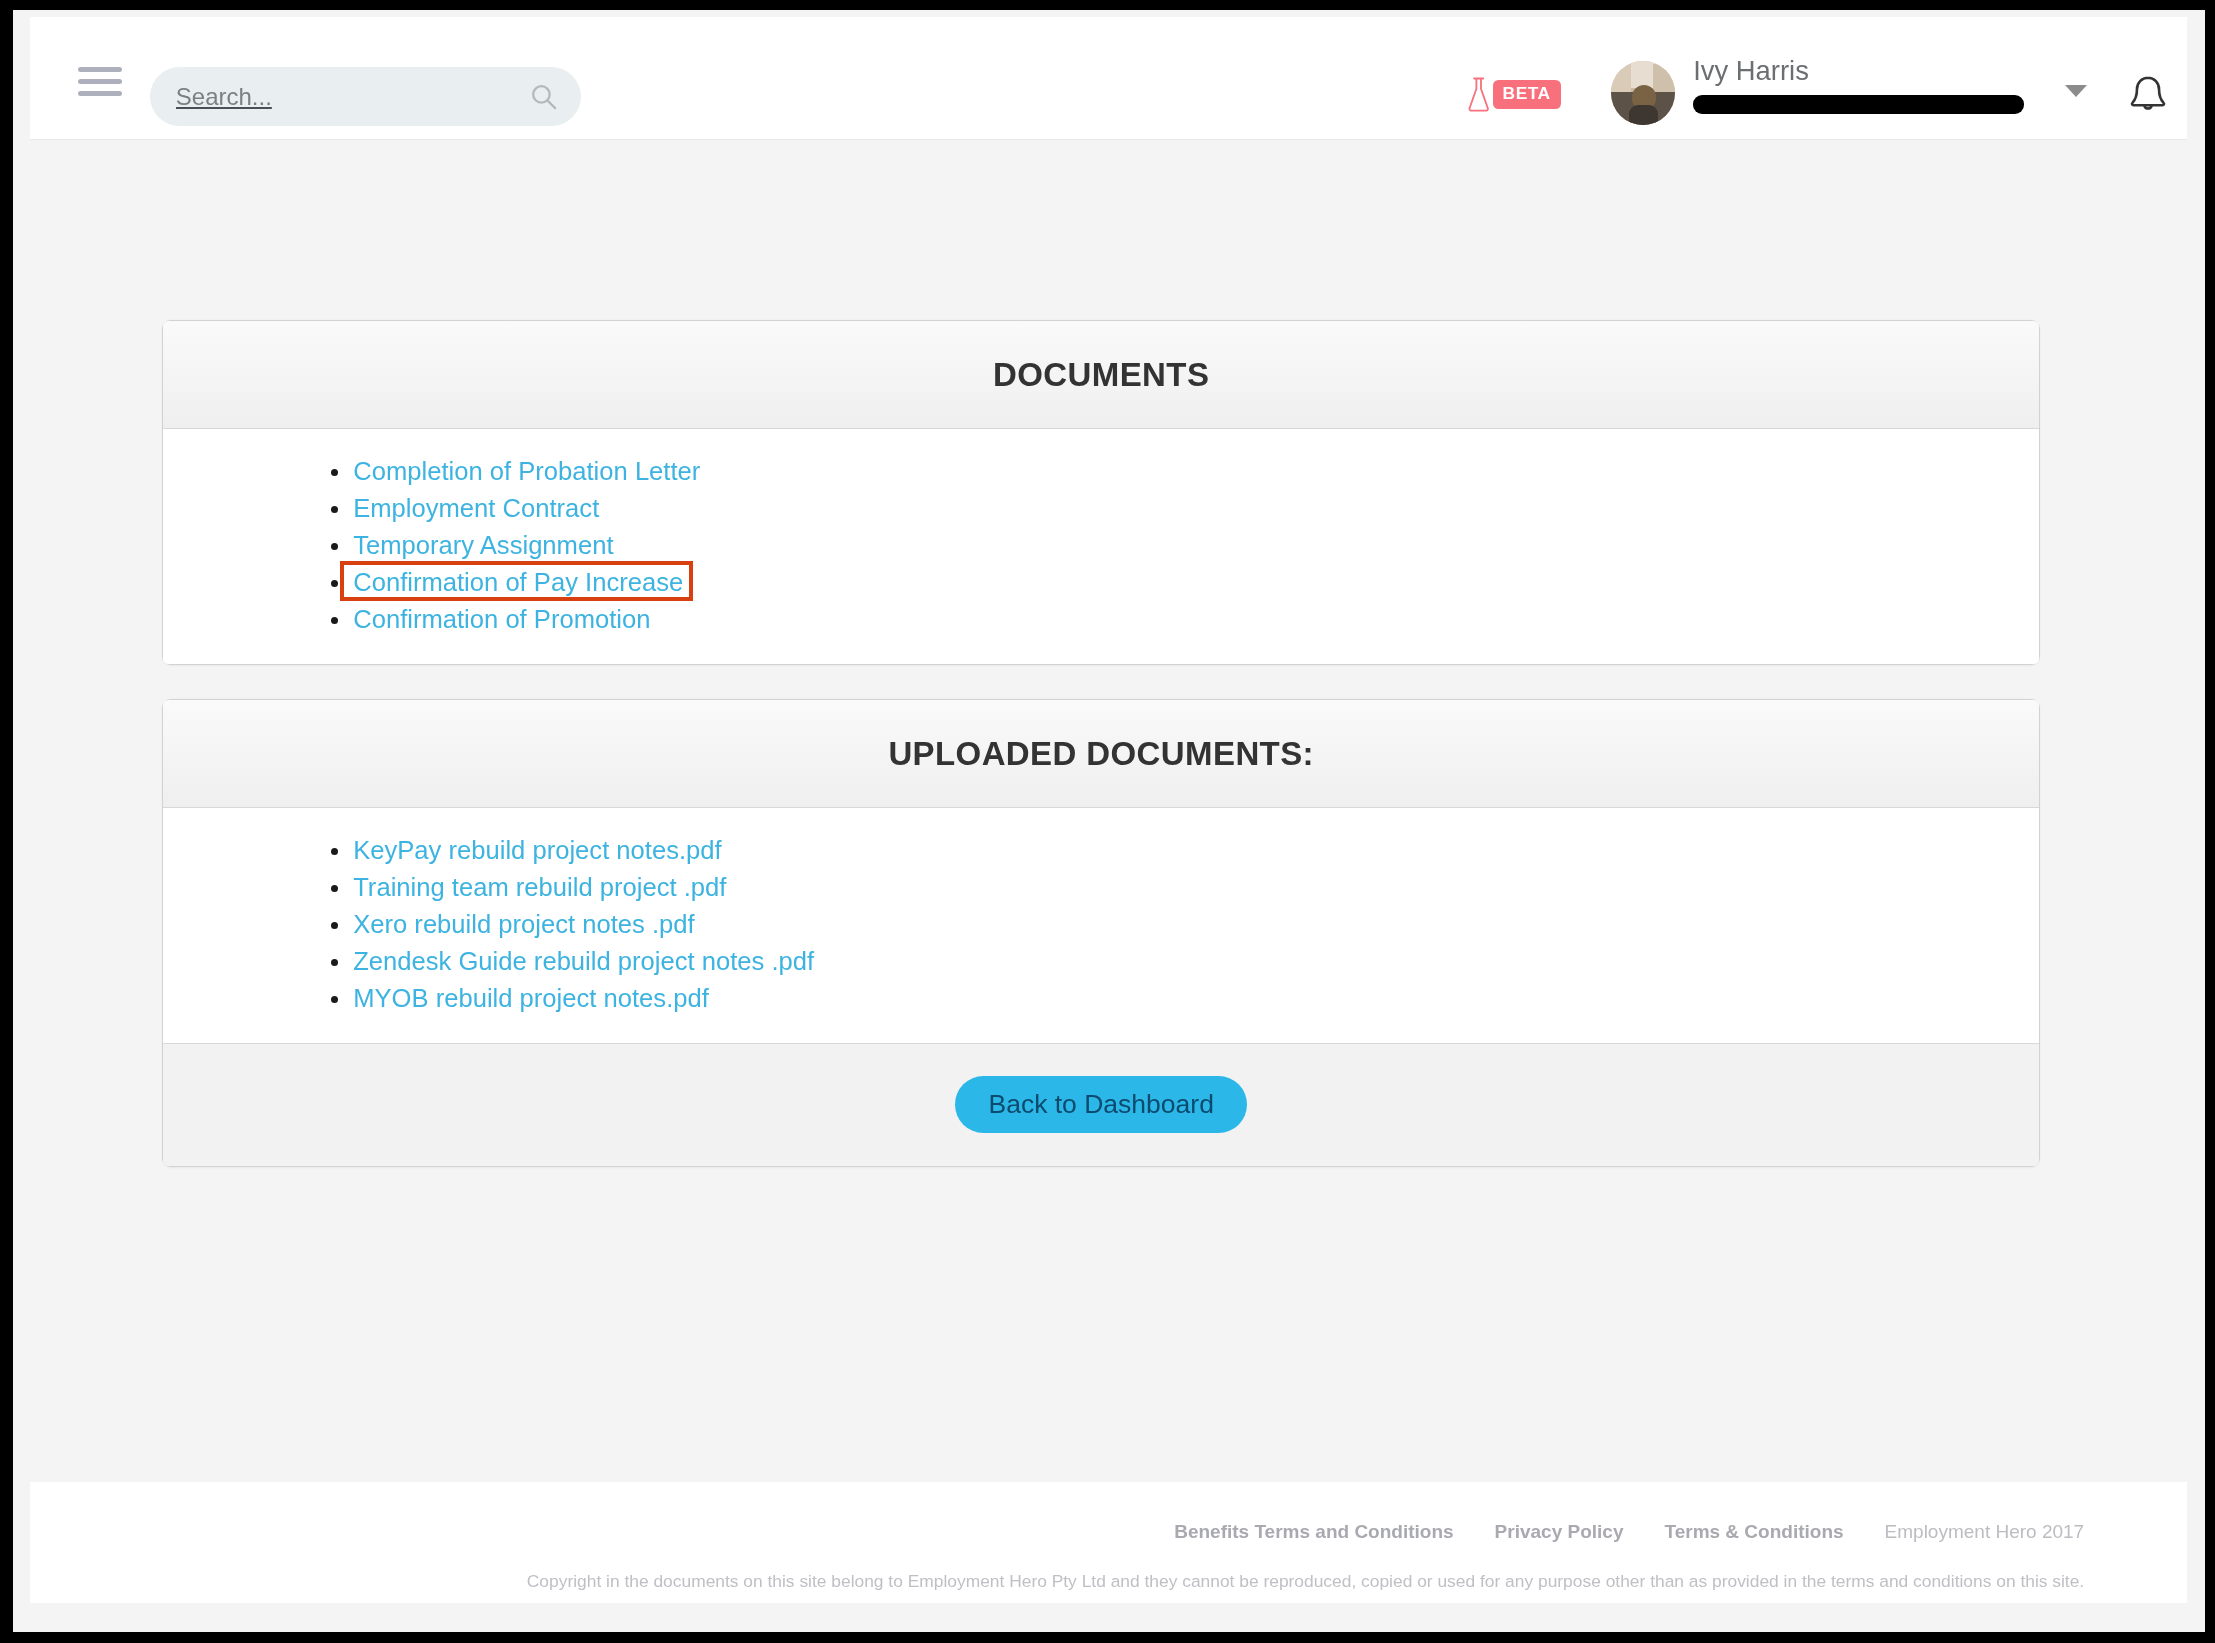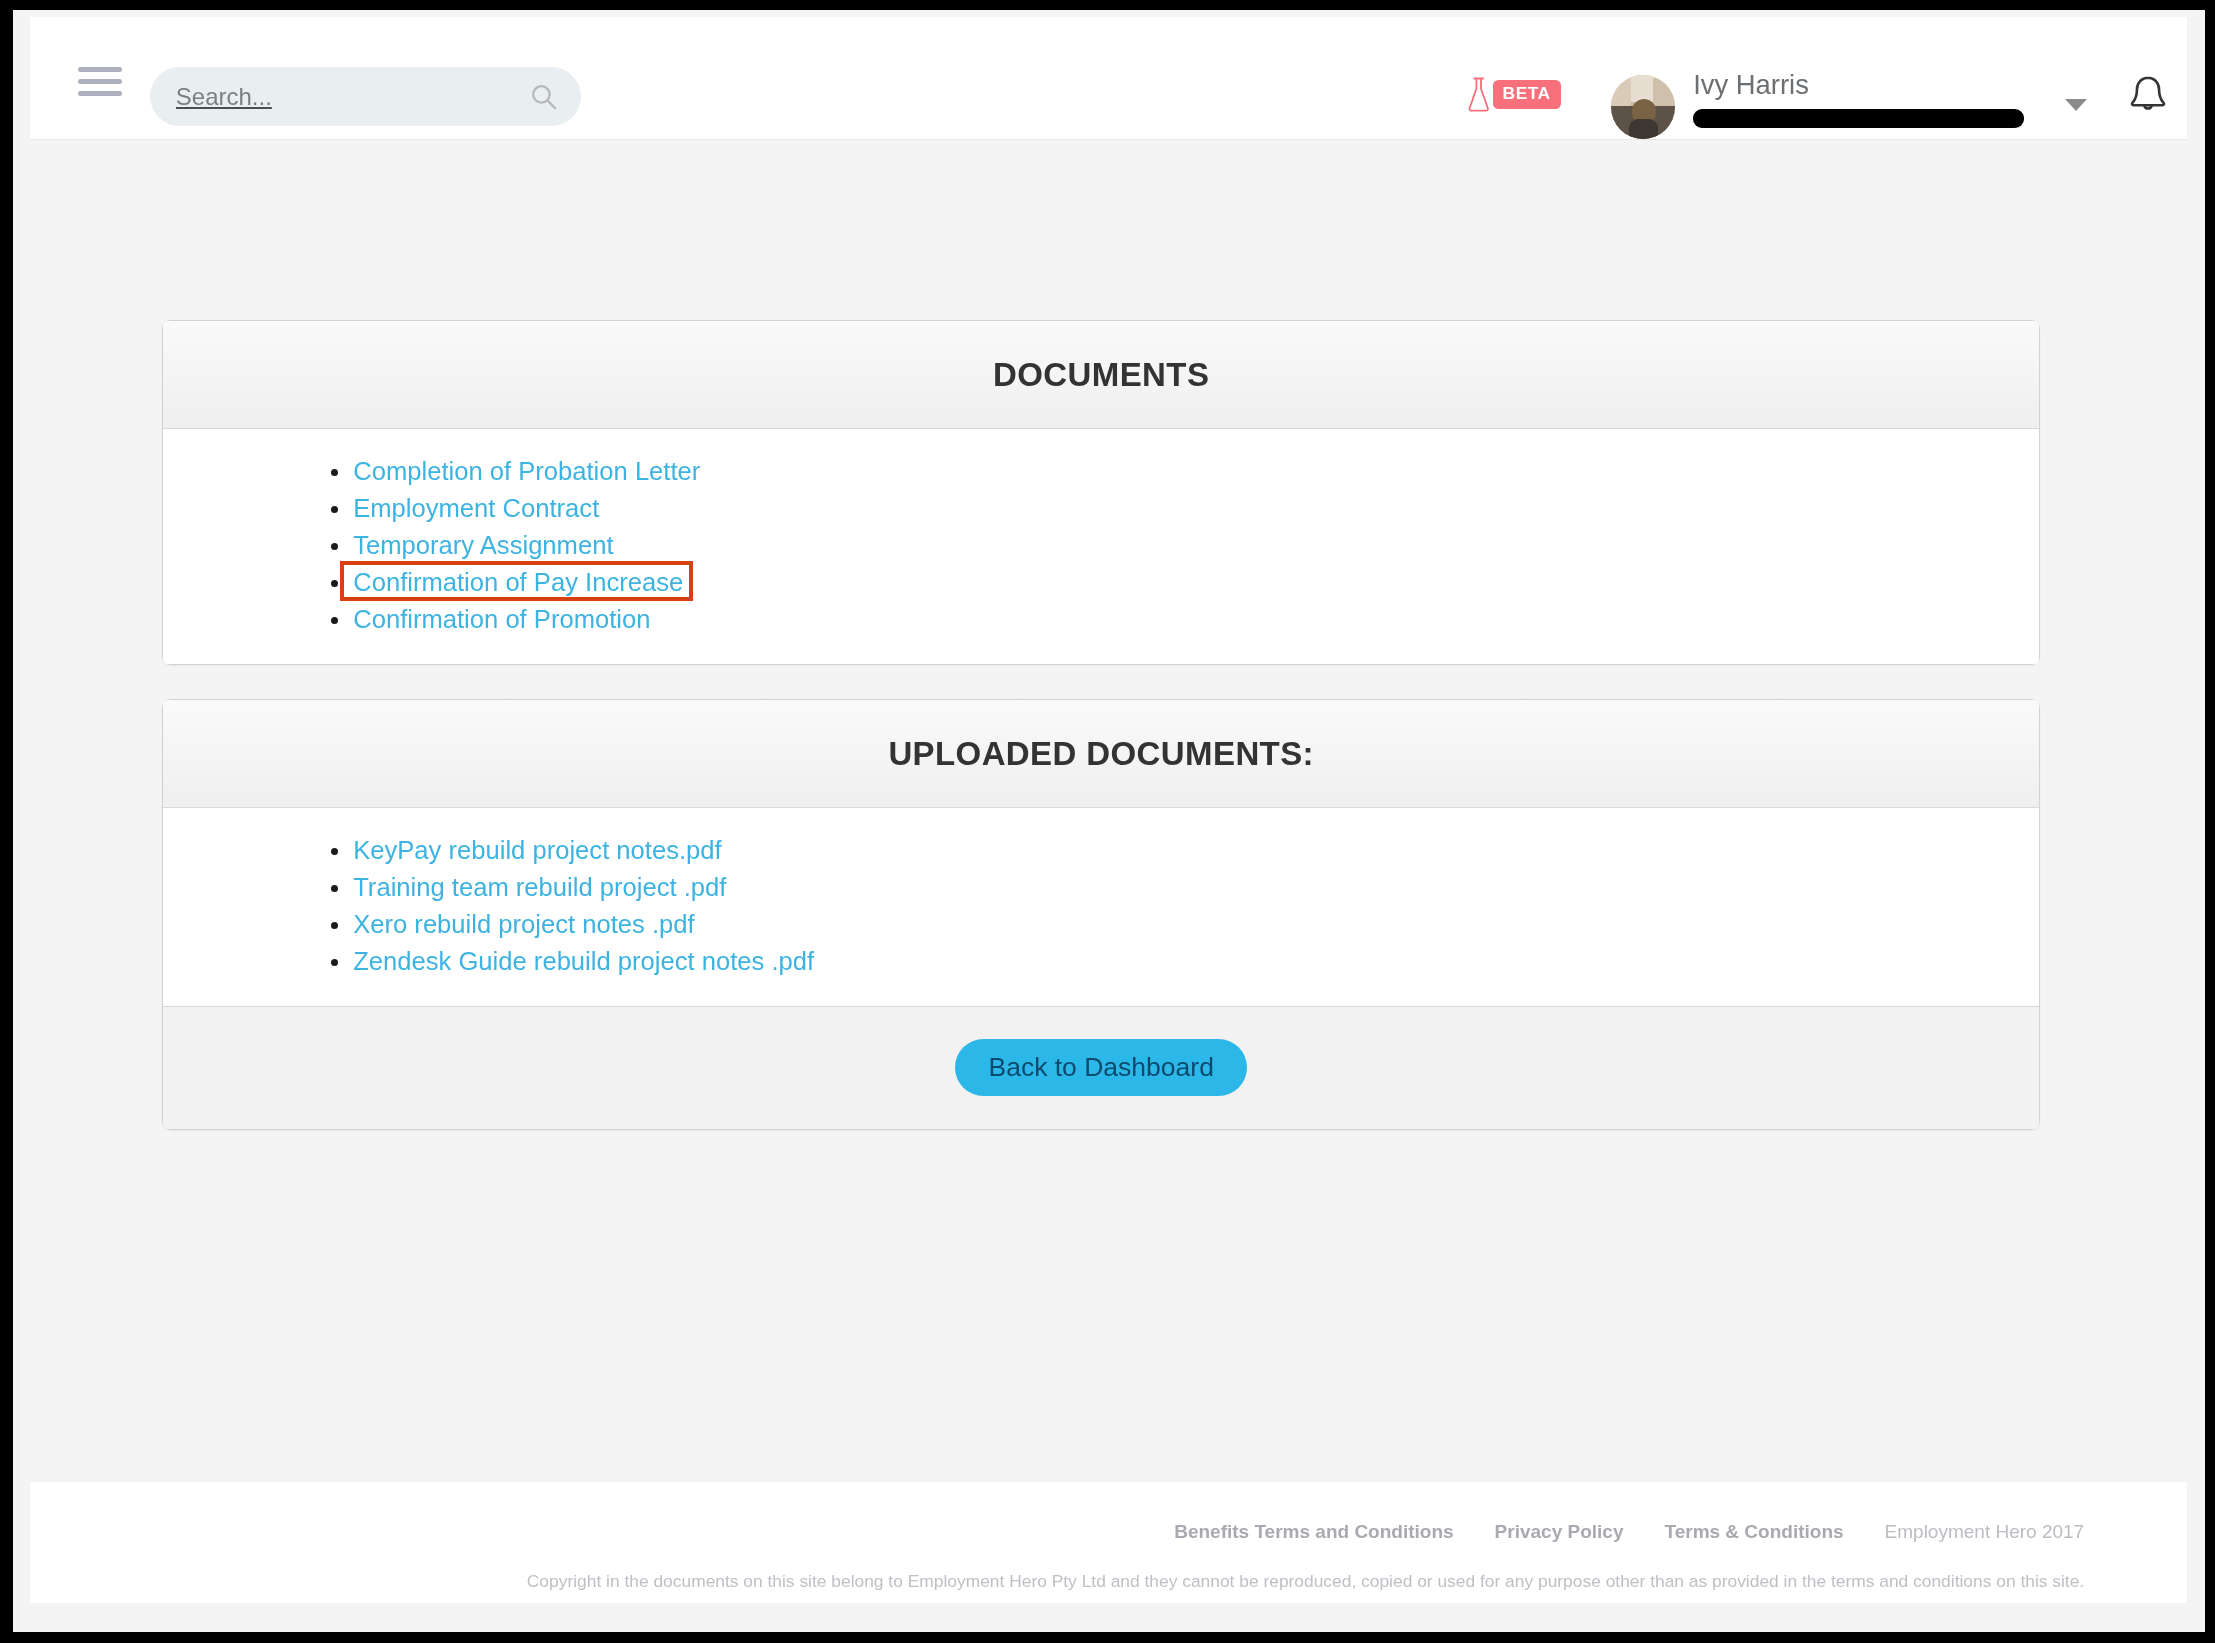--- a/index.html
+++ b/index.html
@@ -96,21 +96,21 @@
     font-weight: bold;
     letter-spacing: 0.5px;
     padding: 5.5px 10px 6.4px 10px;
     border-radius: 5.5px;
     line-height: 1;
   }
 
   
   #user-block {
     position: absolute;
-    left: 1581px; top: 52px;
+    left: 1581px; top: 38px;
     width: 484px; height: 77px;
     cursor: pointer;
     text-align: center;
   }
   #avatar {
     position: absolute;
     left: 0; top: 5.5px;
     width: 64px; height: 64px;
     border-radius: 50%;
     overflow: hidden;
@@ -375,20 +375,23 @@
             </li>
             <li>
               <a>Training team rebuild project .pdf</a>
             </li>
             <li>
               <a>Xero rebuild project notes .pdf</a>
             </li>
             <li>
               <a>Zendesk Guide rebuild project notes .pdf</a>
             </li>
+            <li>
+              <a>MYOB rebuild project notes.pdf</a>
+            </li>
           </ul>
         </div>
         <div class="panel-foot">
           <button id="back-to-dashboard">Back to Dashboard</button>
         </div>
       </div>
 
     </div>
 
     <div id="footer">

